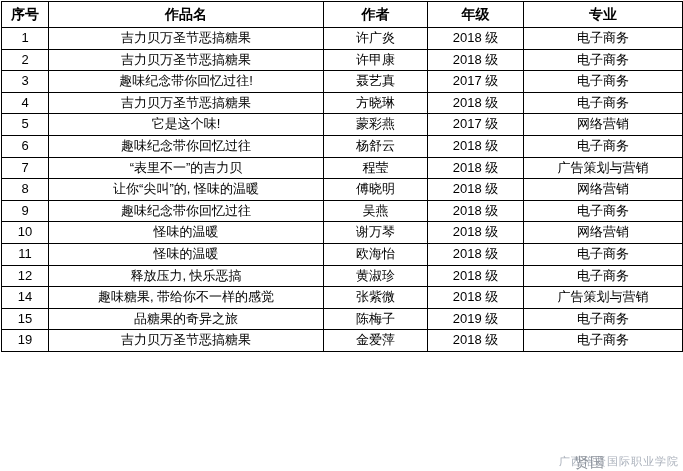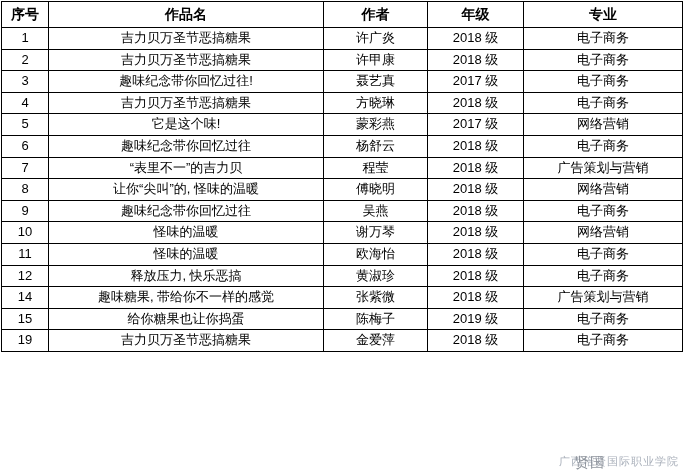--- a/index.html
+++ b/index.html
@@ -175,21 +175,21 @@
     </tr>
     <tr>
       <td>14</td>
       <td>趣味糖果, 带给你不一样的感觉</td>
       <td>张紫微</td>
       <td>2018 级</td>
       <td>广告策划与营销</td>
     </tr>
     <tr>
       <td>15</td>
-      <td>给你糖果也让你捣蛋</td>
+      <td>品糖果的奇异之旅</td>
       <td>陈梅子</td>
       <td>2019 级</td>
       <td>电子商务</td>
     </tr>
     <tr>
       <td>19</td>
       <td>吉力贝万圣节恶搞糖果</td>
       <td>金爱萍</td>
       <td>2018 级</td>
       <td>电子商务</td>

